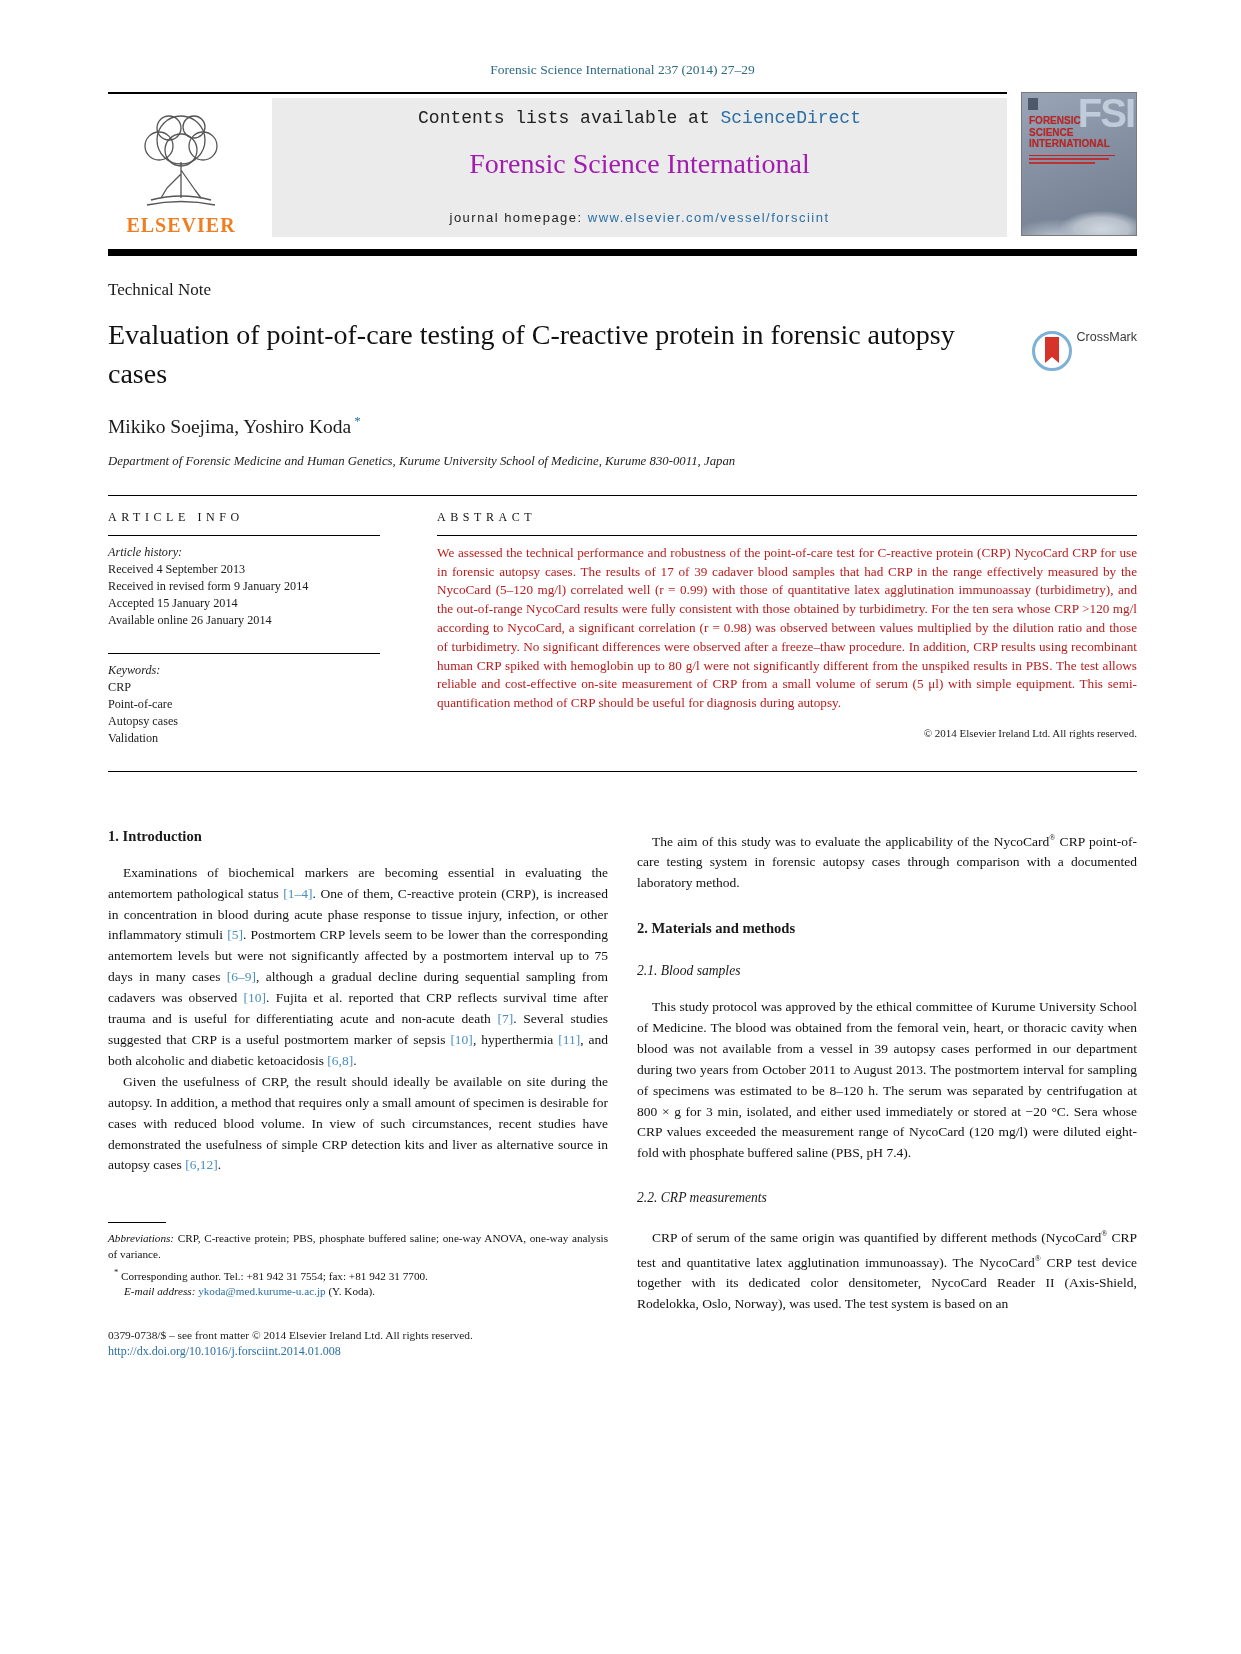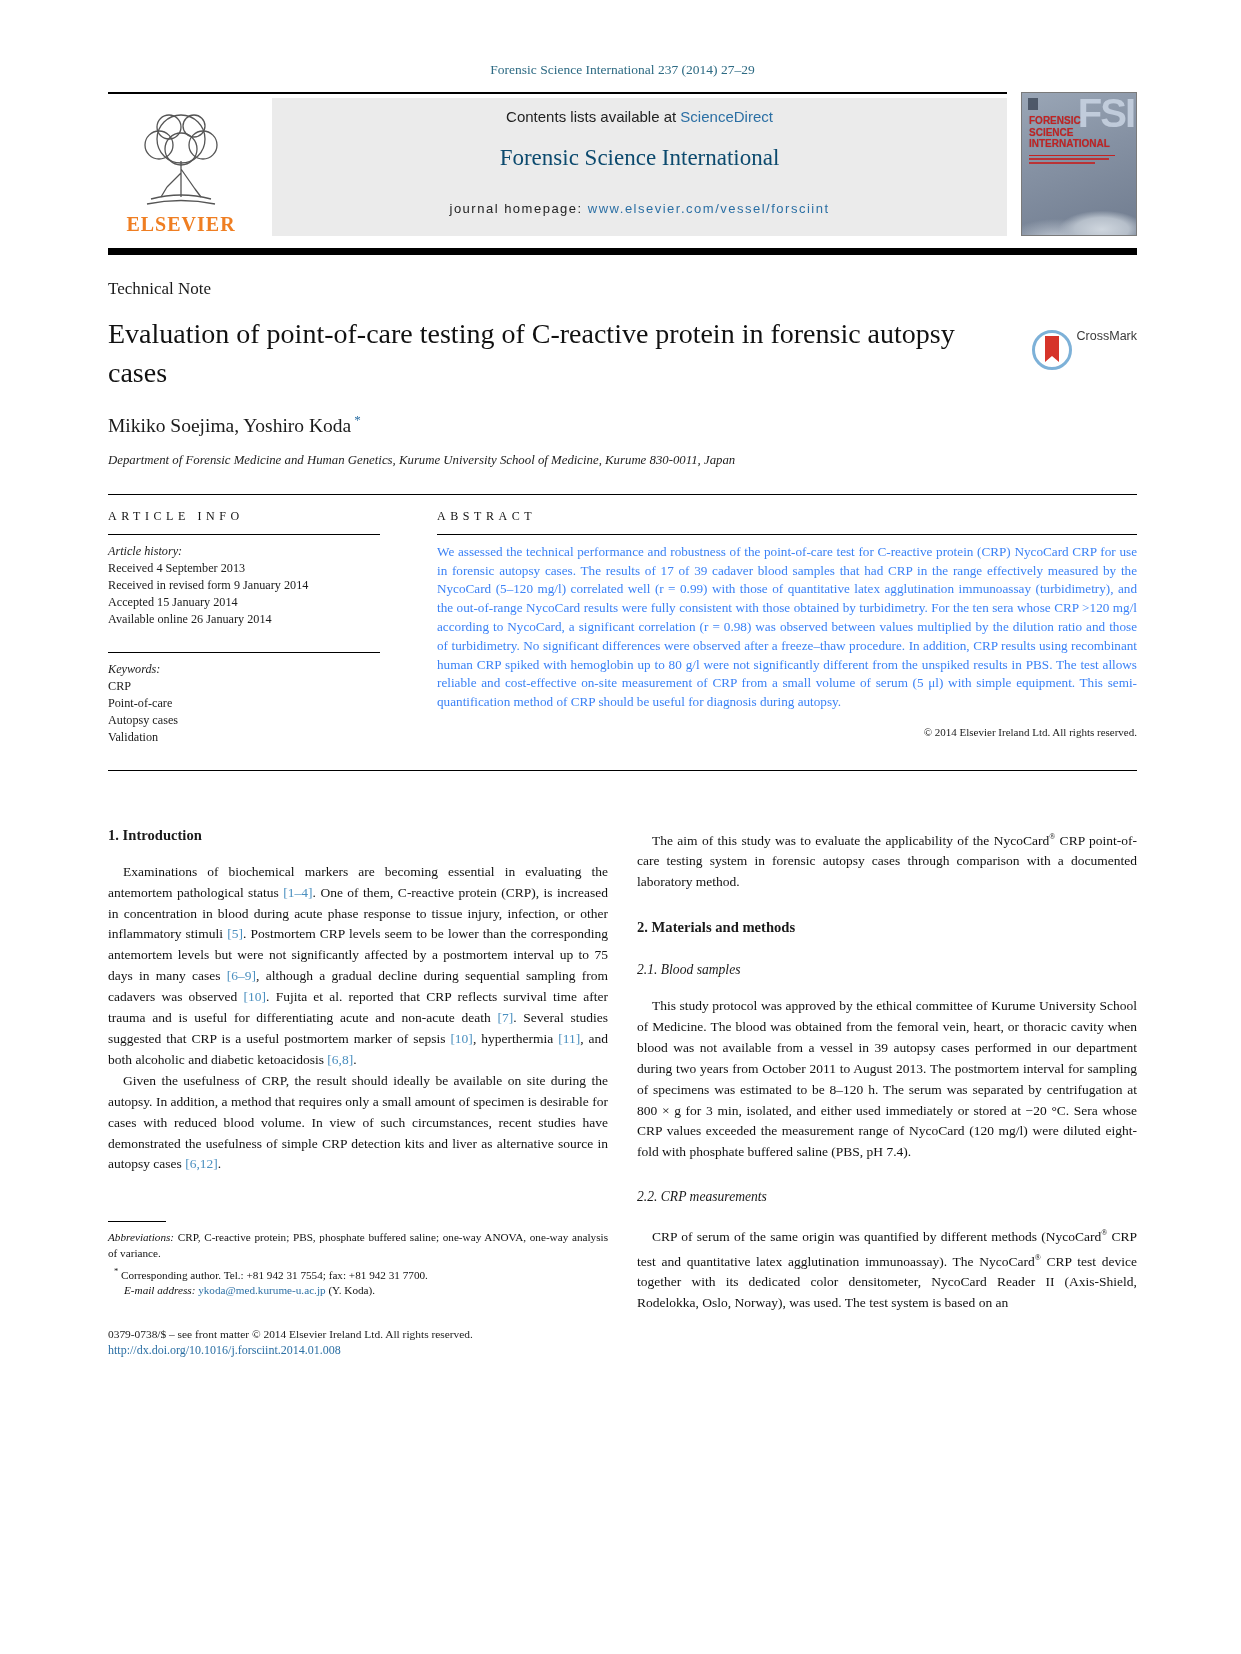--- a/index.html
+++ b/index.html
@@ -48,27 +48,27 @@
     margin-top:2px;
   }
   .banner{
     flex:1;
     margin-left:18px;
     background:#ebebeb;
     text-align:center;
     padding:10px 8px 12px 8px;
   }
   .banner-contents{
-    font-family:Liberation Sans, sans-serif;
-    font-size:15px;color:#222;
+    font-family:Liberation Mono, monospace;
+    font-size:18px;color:#222;
   }
   .banner-title{
-    font-size:23px;
+    font-size:28px;
     margin-top:20px;
-    color:#0c4a6e;
+    color:#a21caf;
   }
   .banner-homepage{
     font-family:"Liberation Sans",sans-serif;
     font-size:13px;letter-spacing:1.5px;
     margin-top:30px;color:#222;
   }
   a.link{color:#2b6fa4;text-decoration:none;}
   .cover{
     width:114px;height:142px;
     margin-left:14px;
@@ -144,21 +144,21 @@
   .blk-heading{
     font-size:12px;letter-spacing:.38em;
     color:#111;
   }
   .rule{border-top:1px solid #000;margin:10px 0 8px 0;}
   .info-label{font-style:italic;font-size:12.2px;line-height:17px;}
   .info-line{font-size:12.2px;line-height:17px;}
   .info-gap{height:14px;}
   .abs-text{
     font-size:13.2px;line-height:18.8px;
-    text-align:justify;color:#3b82f6;
+    text-align:justify;color:#b91c1c;
   }
   .abs-copy{font-size:11px;text-align:right;margin-top:14px;}
 
   
   .body-cols{display:flex;gap:29px;margin-top:30px;}
   .col{flex:1;min-width:0;}
   .sec-h{font-size:14.6px;font-weight:bold;margin:0 0 0 0;}
   .subsec-h{font-size:13.6px;font-style:italic;font-weight:normal;margin:0;}
   p.body-p{
     font-size:13.5px;line-height:20.9px;

